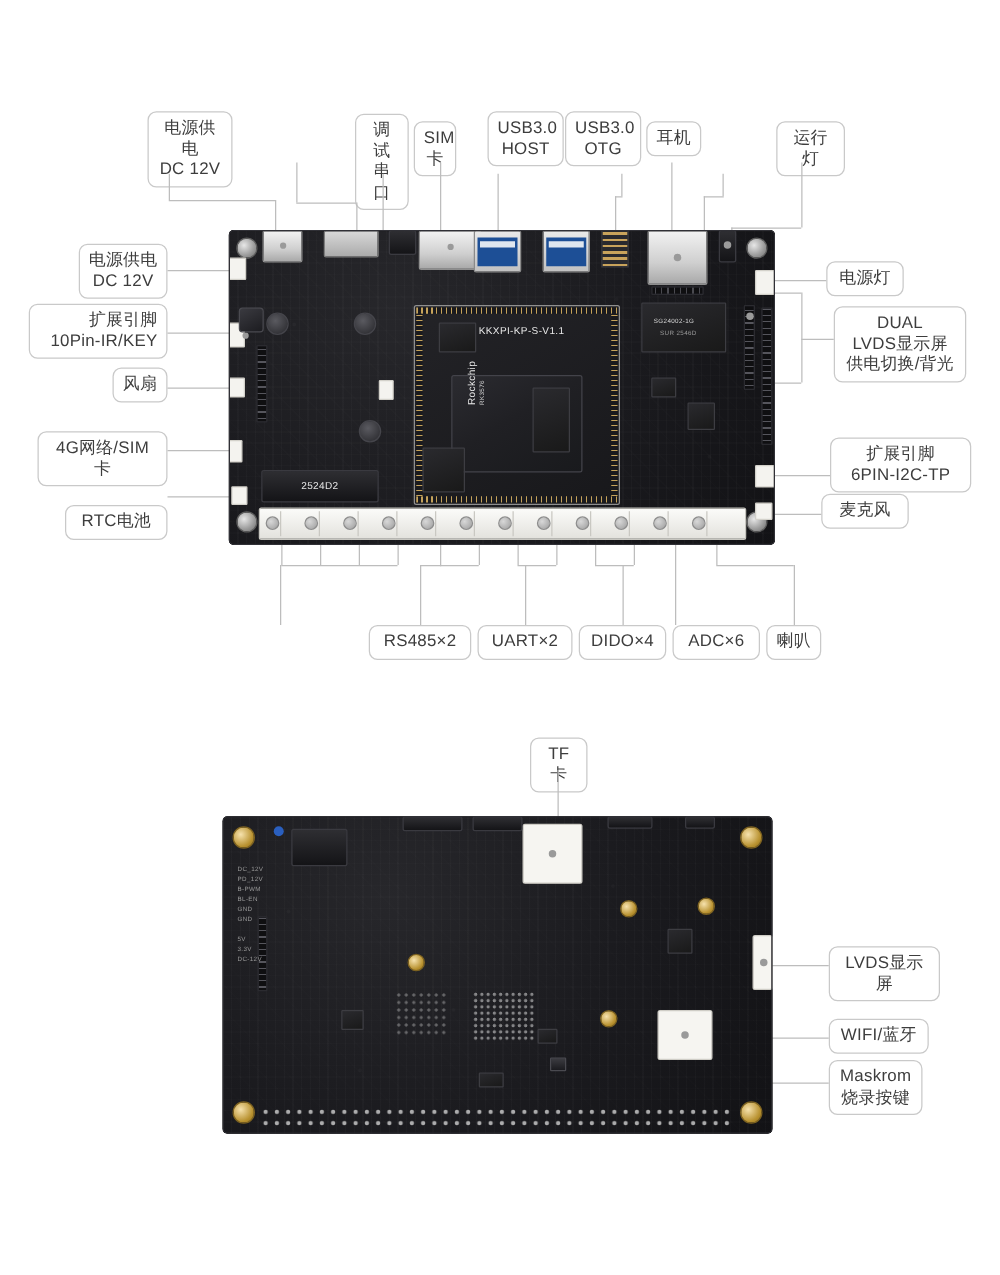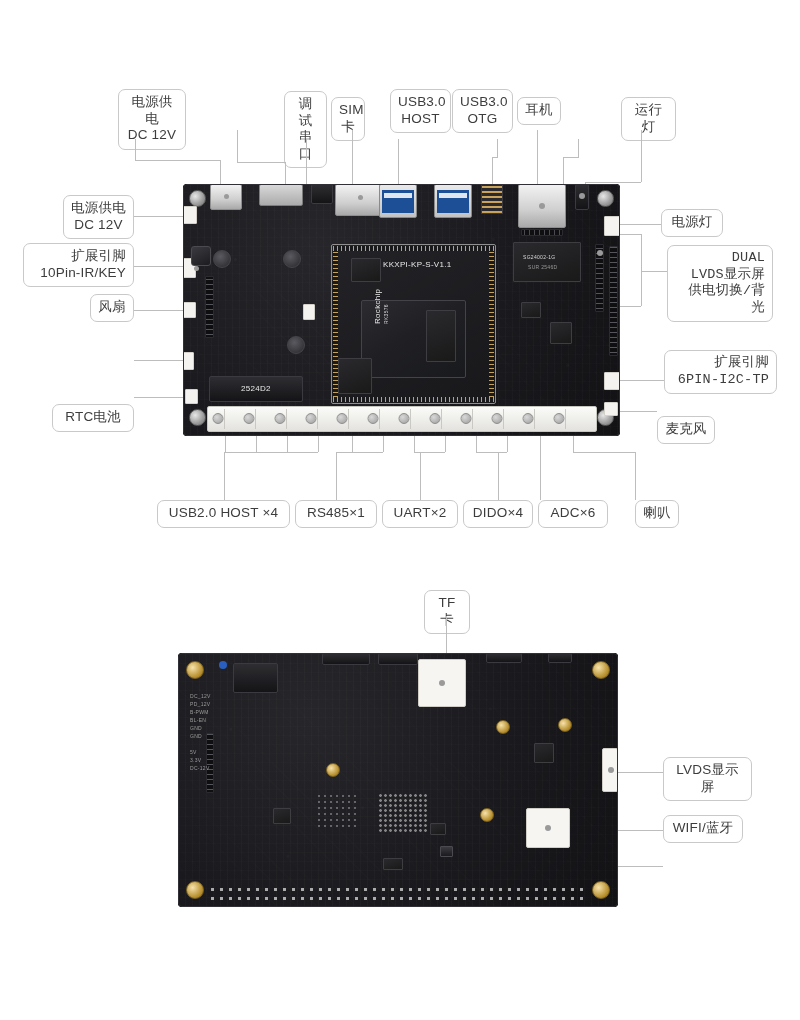--- a/index.html
+++ b/index.html
@@ -19,21 +19,21 @@
     color:#3d3d3d;
     font-size:13.5px;
     line-height:16.5px;
     padding:4px 7px 5px 7px;
     white-space:pre-line;
     box-sizing:border-box;
     letter-spacing:.2px;
   }
   .lbl.c{text-align:center;}
   .lbl.r{text-align:right;}
-  .lbl.l{text-align:right;font-family:Liberation Mono, monospace;}
+  .lbl.l{text-align:center;}
 
   
   .ln{position:absolute;background:#bdbdbd;}
   .ln.v{width:1px;}
   .ln.h{height:1px;}
 
   
   .board{
     position:absolute;
     background:
@@ -161,52 +161,52 @@
   <div class="ln v" style="left:563px;top:157px;height:32px;"></div>
   <div class="ln v" style="left:641px;top:130px;height:52px;"></div>
   <div class="ln h" style="left:585px;top:182px;width:56px;"></div>
   <div class="ln v" style="left:585px;top:182px;height:10px;"></div>
 
   <div class="lbl c" style="left:63px;top:195px;width:71px;">电源供电
 DC 12V</div>
   <div class="lbl r" style="left:23px;top:243px;width:111px;">扩展引脚
 10Pin-IR/KEY</div>
   <div class="lbl c" style="left:90px;top:294px;width:44px;">风扇</div>
+  <div class="lbl c" style="left:30px;top:345px;width:104px;">4G网络/SIM卡</div>
   <div class="lbl c" style="left:52px;top:404px;width:82px;">RTC电池</div>
 
   <div class="ln h" style="left:134px;top:216px;width:53px;"></div>
   <div class="ln h" style="left:134px;top:266px;width:67px;"></div>
   <div class="ln h" style="left:134px;top:310px;width:57px;"></div>
   <div class="ln h" style="left:134px;top:360px;width:56px;"></div>
   <div class="ln h" style="left:134px;top:397px;width:54px;"></div>
 
   <div class="lbl c" style="left:661px;top:209px;width:62px;">电源灯</div>
   <div class="lbl l" style="left:667px;top:245px;width:106px;">DUAL
 LVDS显示屏
 供电切换/背光</div>
   <div class="lbl l" style="left:664px;top:350px;width:113px;">扩展引脚
 6PIN-I2C-TP</div>
-  <div class="lbl c" style="left:657px;top:416px;width:58px;">麦克风</div>
+  <div class="lbl c" style="left:657px;top:395px;width:70px;">麦克风</div>
 
   <div class="ln h" style="left:619px;top:224px;width:42px;"></div>
 
   <div class="ln h" style="left:619px;top:234px;width:22px;"></div>
   <div class="ln h" style="left:619px;top:306px;width:22px;"></div>
   <div class="ln v" style="left:641px;top:234px;height:72px;"></div>
   <div class="ln h" style="left:641px;top:271px;width:26px;"></div>
 
   <div class="ln h" style="left:619px;top:380px;width:45px;"></div>
   <div class="ln h" style="left:619px;top:411px;width:38px;"></div>
 
-  <div class="lbl c" style="left:157px;top:500px;width:133px;">USB2.0 HOST ×4</div>
-  <div class="lbl c" style="left:295px;top:500px;width:82px;">RS485×1</div>
+  <div class="lbl c" style="left:295px;top:500px;width:82px;">RS485×2</div>
   <div class="lbl c" style="left:382px;top:500px;width:76px;">UART×2</div>
   <div class="lbl c" style="left:463px;top:500px;width:70px;">DIDO×4</div>
   <div class="lbl c" style="left:538px;top:500px;width:70px;">ADC×6</div>
-  <div class="lbl c" style="left:613px;top:500px;width:44px;margin-left:22px;">喇叭</div>
+  <div class="lbl c" style="left:613px;top:500px;width:44px;">喇叭</div>
 
   <div class="ln v" style="left:225px;top:436px;height:16px;"></div>
   <div class="ln v" style="left:256px;top:436px;height:16px;"></div>
   <div class="ln v" style="left:287px;top:436px;height:16px;"></div>
   <div class="ln v" style="left:318px;top:436px;height:16px;"></div>
   <div class="ln h" style="left:225px;top:452px;width:93px;"></div>
   <div class="ln v" style="left:224px;top:452px;height:48px;"></div>
 
   <div class="ln v" style="left:352px;top:436px;height:16px;"></div>
   <div class="ln v" style="left:383px;top:436px;height:16px;"></div>
@@ -345,20 +345,22 @@
 
   <div class="lbl c" style="left:424px;top:590px;width:46px;">TF卡</div>
   <div class="ln v" style="left:446px;top:616px;height:78px;"></div>
 
   <div class="lbl c" style="left:663px;top:757px;width:89px;">LVDS显示屏</div>
   <div class="ln h" style="left:613px;top:772px;width:50px;"></div>
 
   <div class="lbl c" style="left:663px;top:815px;width:80px;">WIFI/蓝牙</div>
   <div class="ln h" style="left:613px;top:830px;width:50px;"></div>
 
+  <div class="lbl l" style="left:663px;top:848px;width:75px;">Maskrom
+烧录按键</div>
   <div class="ln h" style="left:613px;top:866px;width:50px;"></div>
 
   <div class="board" style="left:178px;top:653px;width:440px;height:254px;">
     <div class="traces"></div>
     <div class="noise"></div>
 
     <div class="screwgold" style="left:8px;top:8px;width:16px;height:16px;"></div>
     <div class="screwgold" style="right:8px;top:8px;width:16px;height:16px;"></div>
     <div class="screwgold" style="left:8px;bottom:8px;width:16px;height:16px;"></div>
     <div class="screwgold" style="right:8px;bottom:8px;width:16px;height:16px;"></div>

